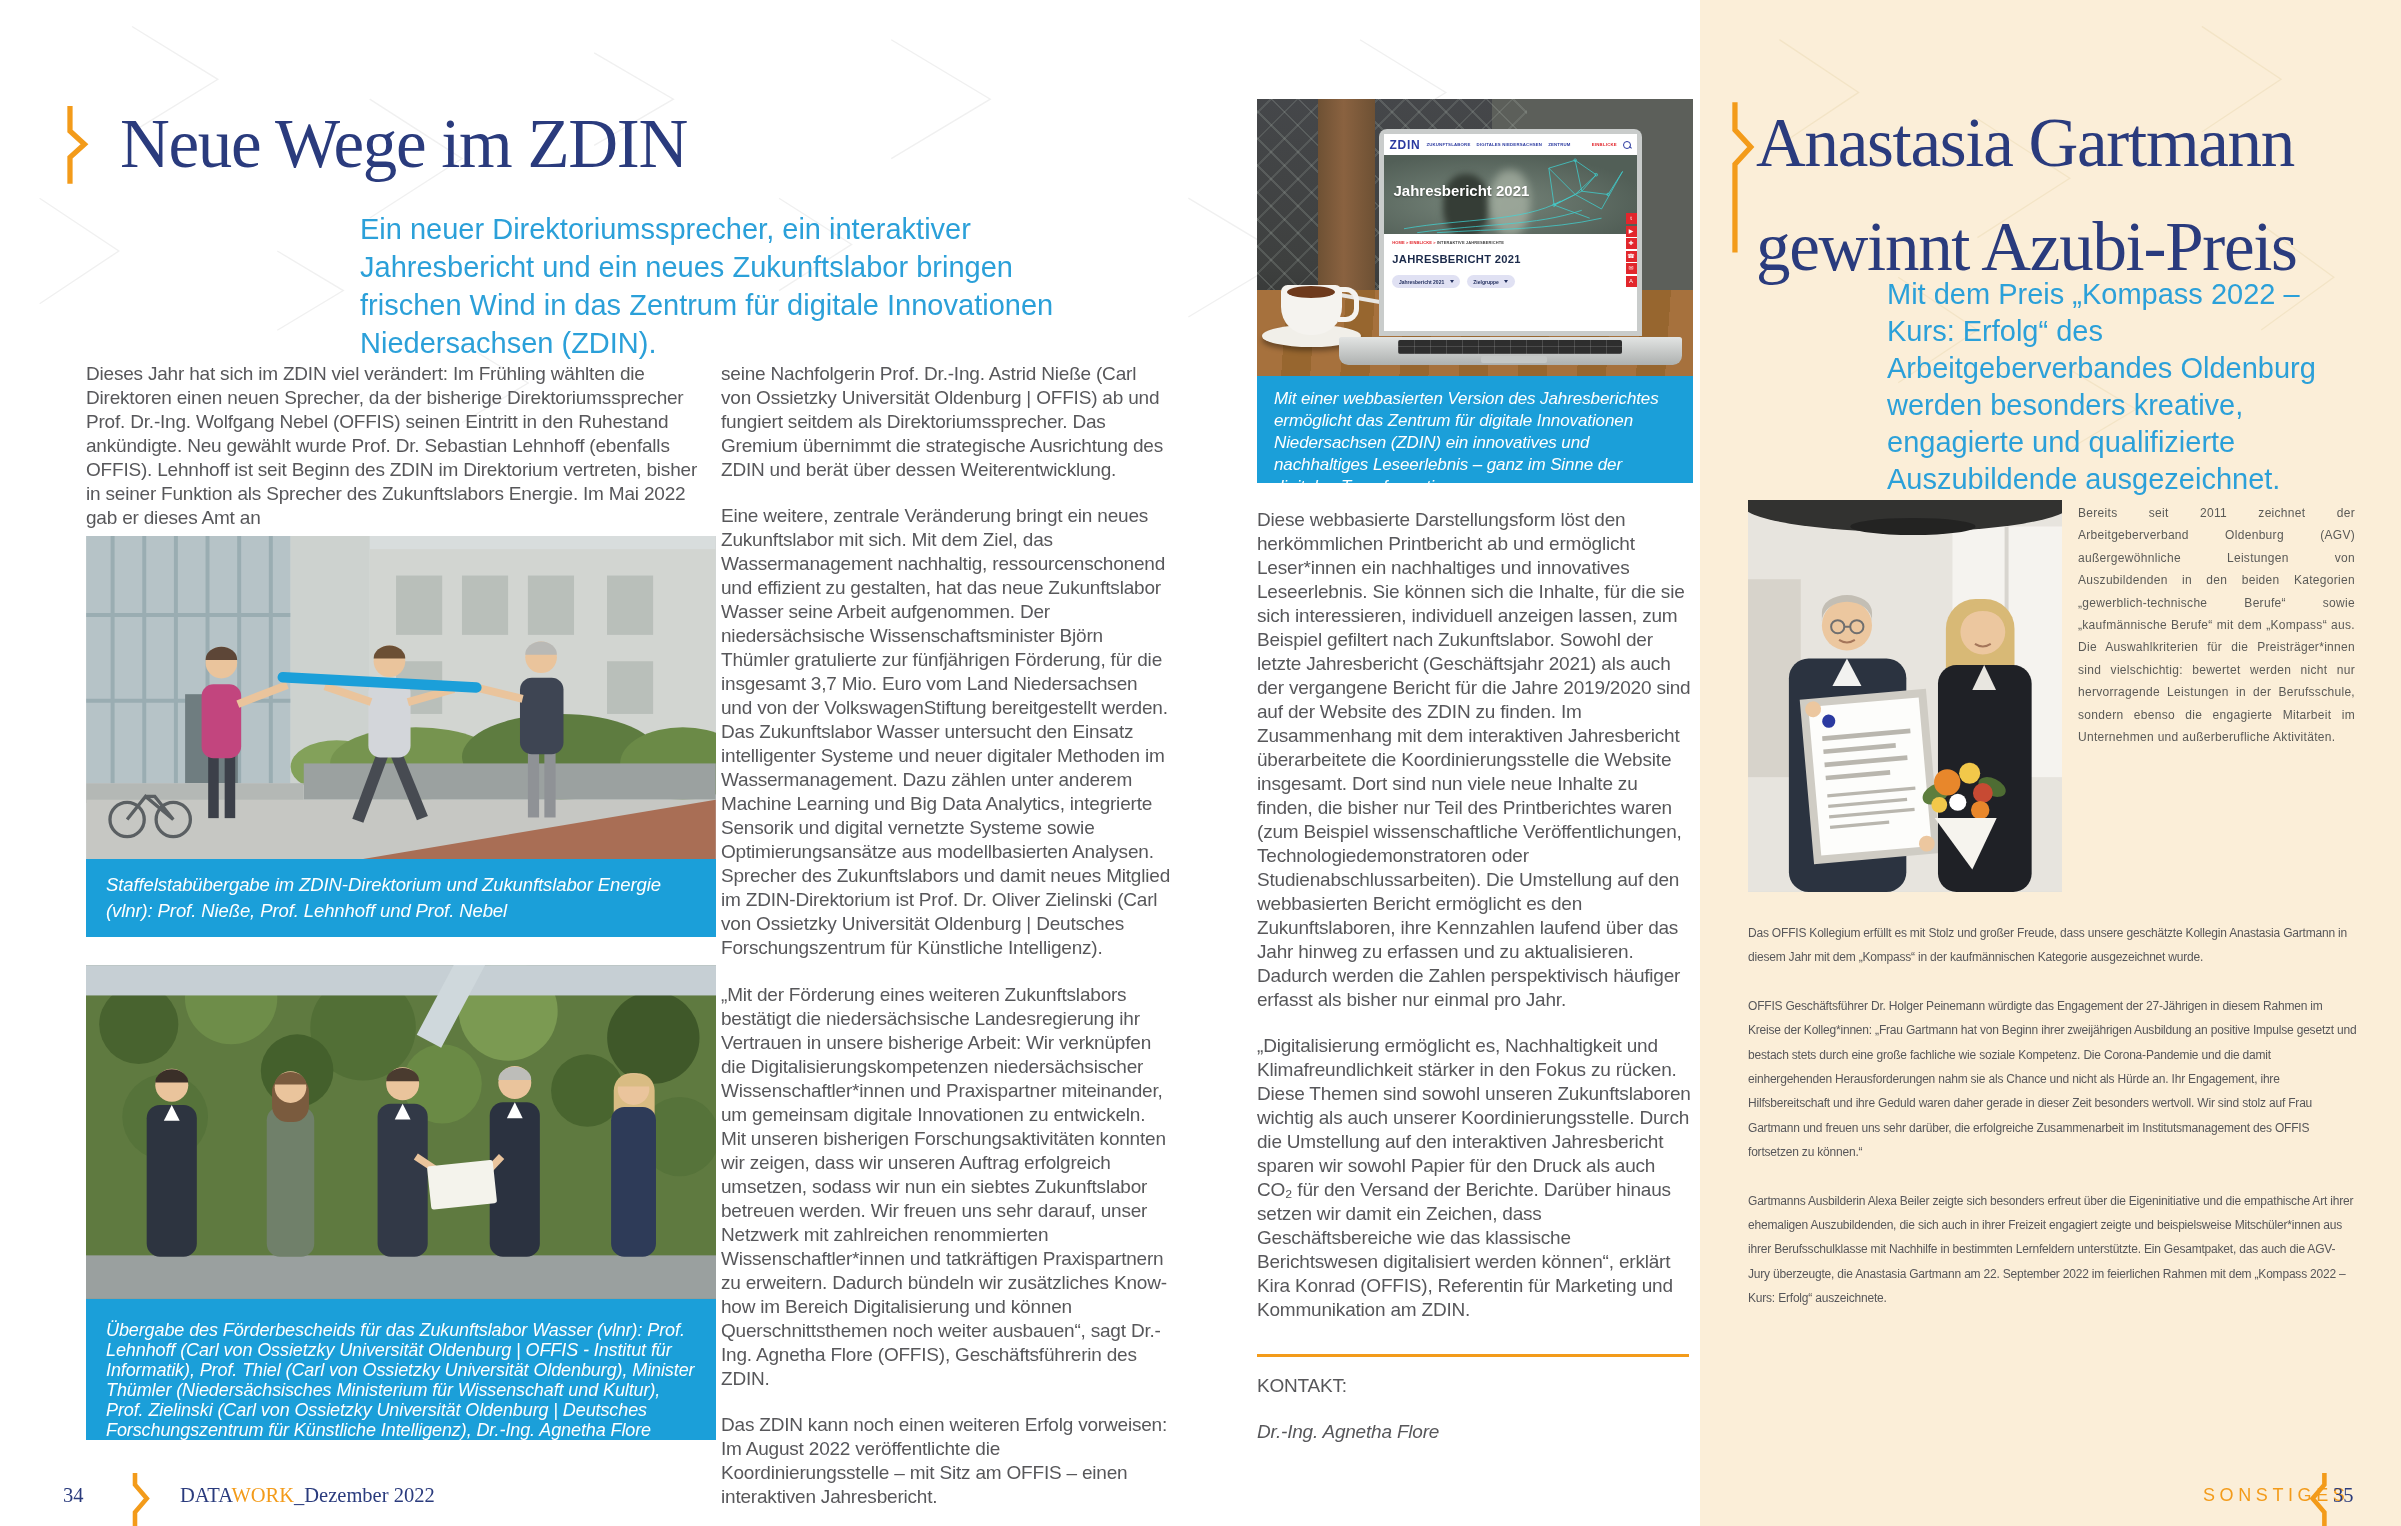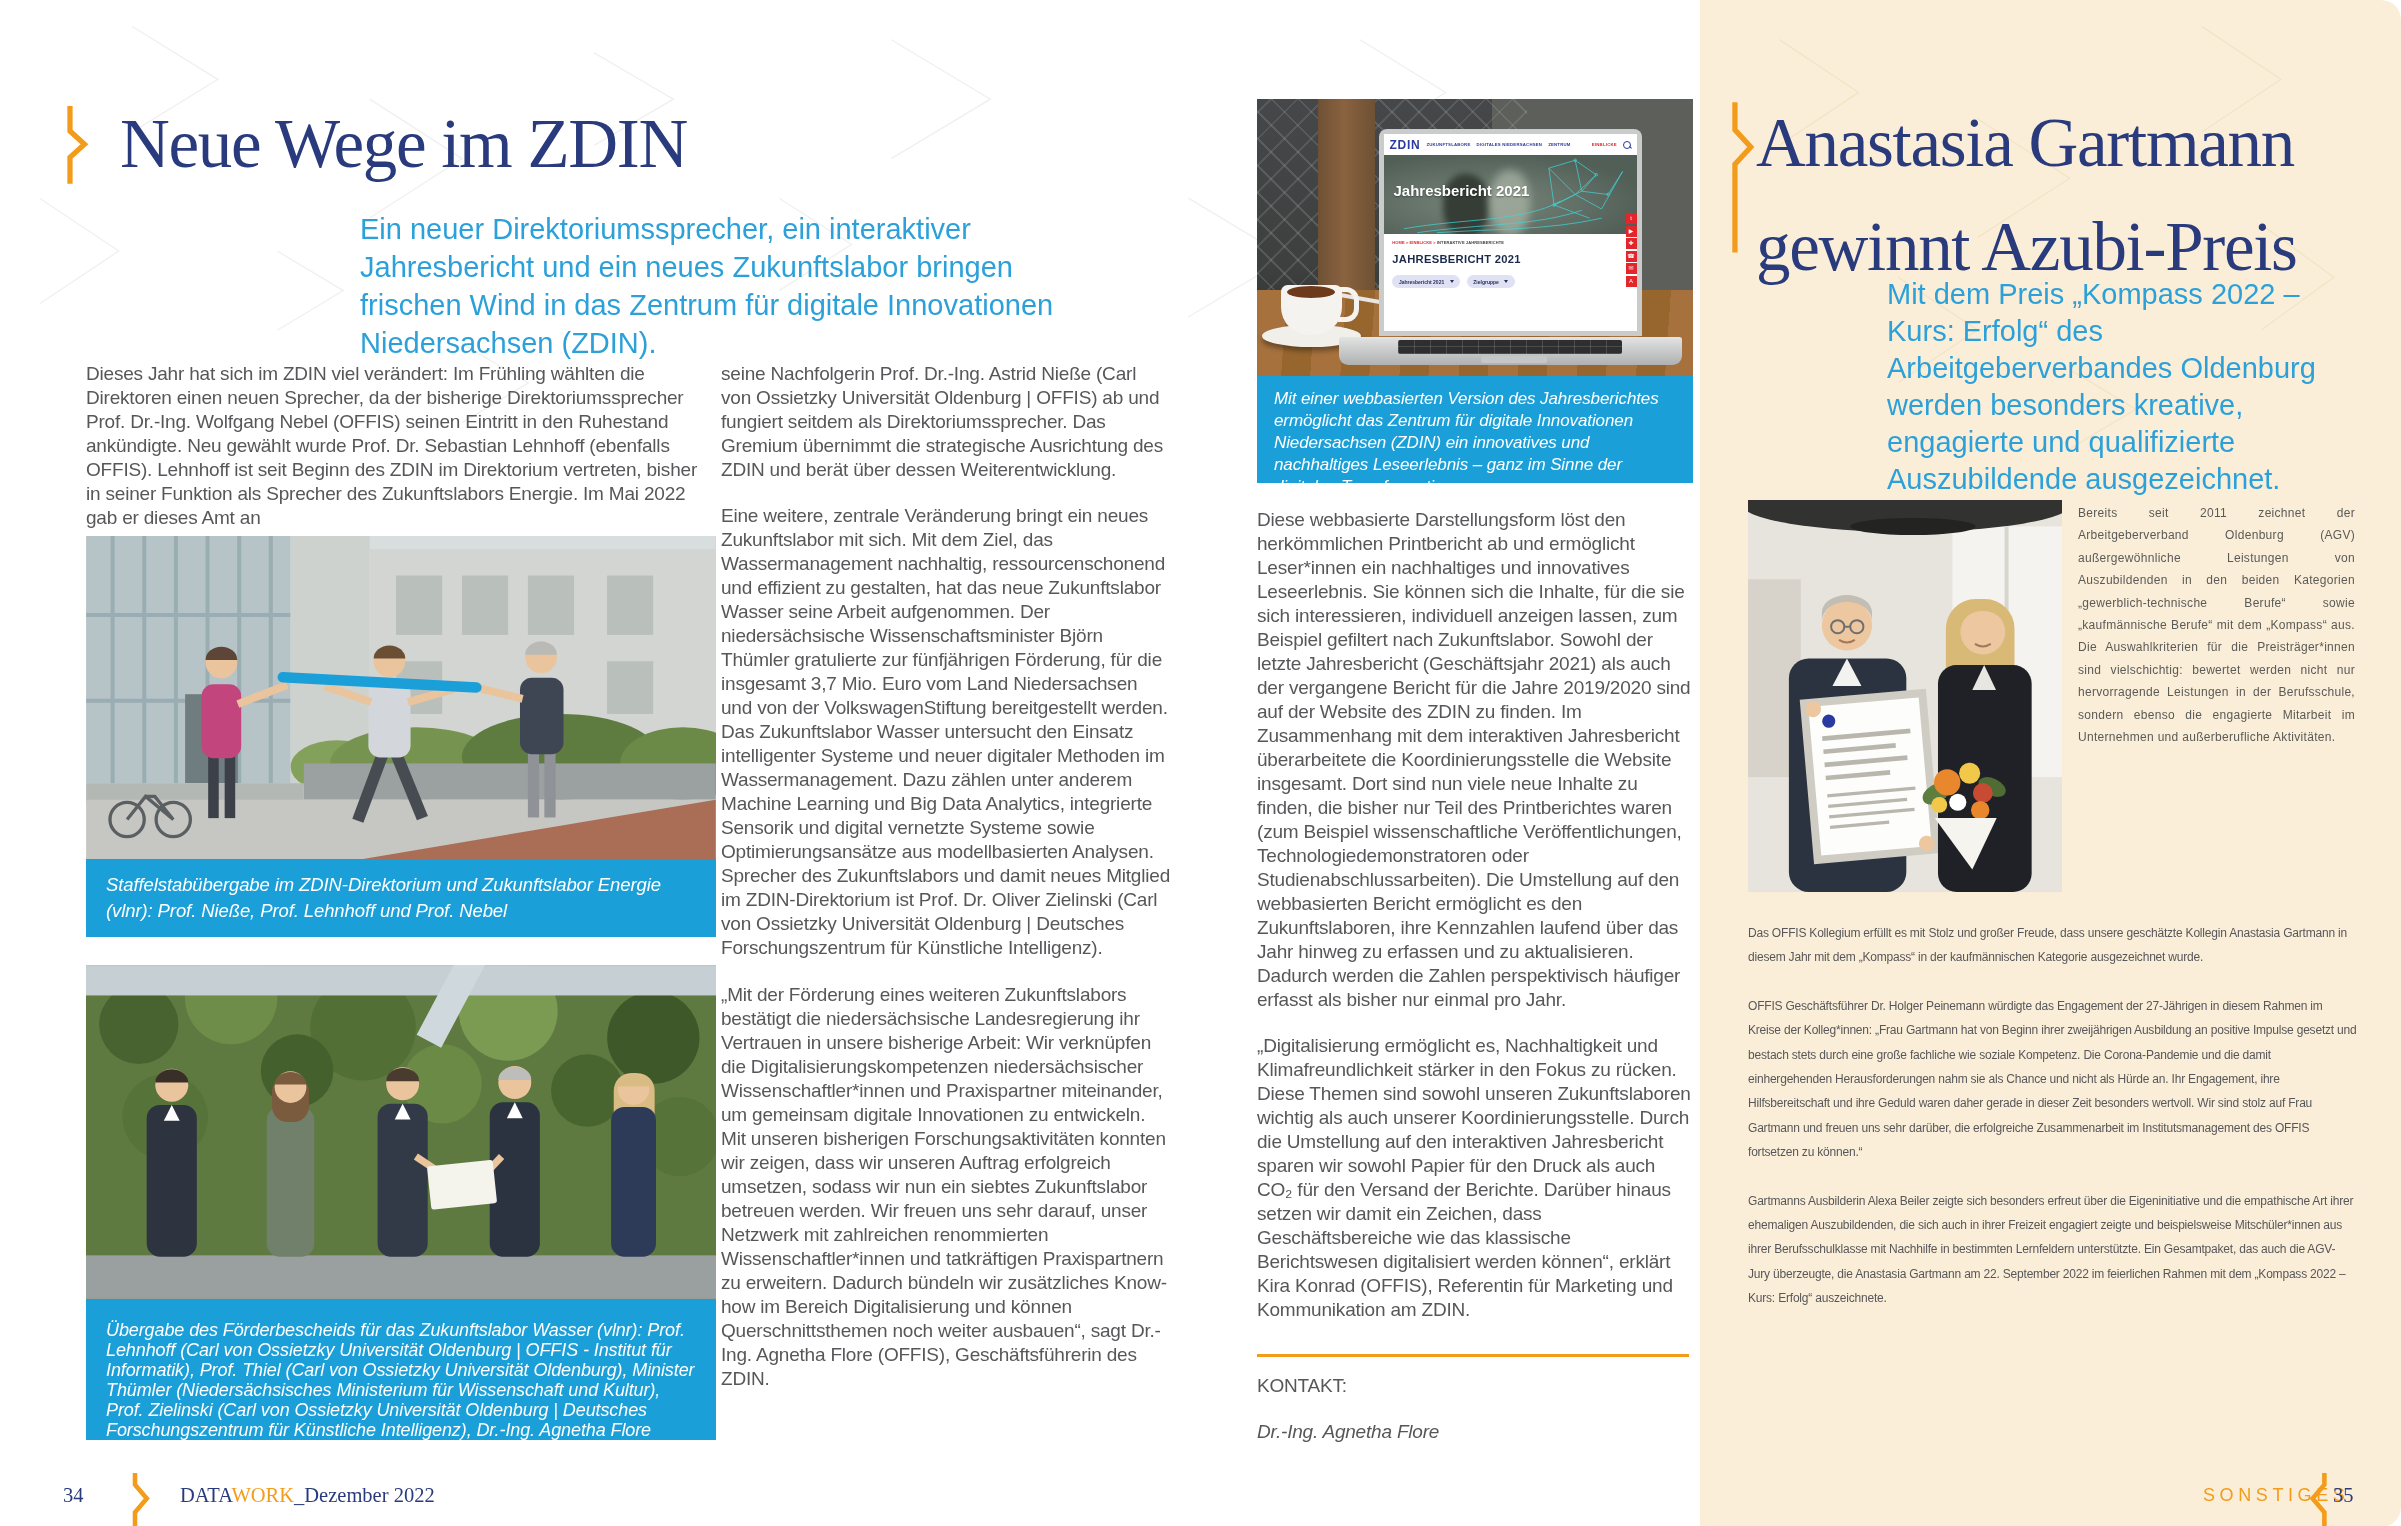--- a/index.html
+++ b/index.html
@@ -1,17 +1,17 @@
 <!DOCTYPE html>
 <html lang="de" style="font-size:10.6px"><head>
 <meta charset="utf-8">
 <style>
   html,body{margin:0;padding:0;background:#fff;}
   .spread{position:relative;width:2401px;height:1527px;background:#ffffff;overflow:hidden;
-          font-family:"Liberation Sans",sans-serif;border-radius:20px;}
+          font-family:"Liberation Sans",sans-serif;}
   .abs{position:absolute;}
   svg.deco{position:absolute;pointer-events:none;}
   .right-bg{position:absolute;left:1700px;top:0;width:702px;height:1527px;background:#fbeed8;}
   .chev{position:absolute;}
   h1.title{margin:0;font-family:"Liberation Serif",serif;font-weight:400;
            font-size:69px;line-height:104px;color:#2a3b7d;letter-spacing:-1.3px;white-space:pre-line;}
   .subtitle{font-size:29px;line-height:38px;color:#2ba0d9;}
   .bodycol p{margin:0 0 22.4px;font-size:19px;line-height:24px;color:#57575a;
              letter-spacing:-0.2px;hyphens:auto;}
   .photo{position:absolute;overflow:hidden;background:#ccc;}
@@ -252,20 +252,21 @@
     </svg>
   </div>
   <div class="caption cap2" style="left:86px;top:1299px;width:630px;height:141px;box-sizing:border-box;padding:21px 20px">
     <p>Übergabe des Förderbescheids für das Zukunftslabor Wasser (vlnr): Prof. Lehnhoff (Carl von Ossietzky Universität Oldenburg | OFFIS - Institut für Informatik), Prof. Thiel (Carl von Ossietzky Universität Oldenburg), Minister Thümler (Niedersächsisches Ministerium für Wissenschaft und Kultur), Prof. Zielinski (Carl von Ossietzky Universität Oldenburg | Deutsches Forschungszentrum für Künstliche Intelligenz), Dr.-Ing. Agnetha Flore (Zentrum für digitale Innovationen Niedersachsen)</p>
   </div>
 
   <div class="bodycol abs" style="left:721px;top:362px;width:449px">
     <p>seine Nachfolgerin Prof. Dr.-Ing. Astrid Nieße (Carl von Ossietzky Universität Oldenburg | OFFIS) ab und fungiert seitdem als Direktoriumssprecher. Das Gremium übernimmt die strategische Ausrichtung des ZDIN und berät über dessen Weiterentwicklung.</p>
     <p>Eine weitere, zentrale Veränderung bringt ein neues Zukunftslabor mit sich. Mit dem Ziel, das Wassermanagement nachhaltig, ressourcenschonend und effizient zu gestalten, hat das neue Zukunftslabor Wasser seine Arbeit aufgenommen. Der niedersächsische Wissenschaftsminister Björn Thümler gratulierte zur fünfjährigen Förderung, für die insgesamt 3,7 Mio. Euro vom Land Niedersachsen und von der VolkswagenStiftung bereitgestellt werden. Das Zukunftslabor Wasser untersucht den Einsatz intelligenter Systeme und neuer digitaler Methoden im Wassermanagement. Dazu zählen unter anderem Machine Learning und Big Data Analytics, integrierte Sensorik und digital vernetzte Systeme sowie Optimierungsansätze aus modellbasierten Analysen. Sprecher des Zukunftslabors und damit neues Mitglied im ZDIN-Direktorium ist Prof. Dr. Oliver Zielinski (Carl von Ossietzky Universität Oldenburg | Deutsches Forschungszentrum für Künstliche Intelligenz).</p>
     <p>„Mit der Förderung eines weiteren Zukunftslabors bestätigt die niedersächsische Landesregierung ihr Vertrauen in unsere bisherige Arbeit: Wir verknüpfen die Digitalisierungskompetenzen niedersächsischer Wissenschaftler*innen und Praxispartner miteinander, um gemeinsam digitale Innovationen zu entwickeln. Mit unseren bisherigen Forschungsaktivitäten konnten wir zeigen, dass wir unseren Auftrag erfolgreich umsetzen, sodass wir nun ein siebtes Zukunftslabor betreuen werden. Wir freuen uns sehr darauf, unser Netzwerk mit zahlreichen renommierten Wissenschaftler*innen und tatkräftigen Praxispartnern zu erweitern. Dadurch bündeln wir zusätzliches Know-how im Bereich Digitalisierung und können Querschnittsthemen noch weiter ausbauen“, sagt Dr.-Ing. Agnetha Flore (OFFIS), Geschäftsführerin des ZDIN.</p>
+    <p>Das ZDIN kann noch einen weiteren Erfolg vorweisen: Im August 2022 veröffentlichte die Koordinierungsstelle – mit Sitz am OFFIS – einen interaktiven Jahresbericht.</p>
   </div>
 
   <div class="lapwrap">
     <div class="lap-light"></div>
     <div class="lap-lattice"></div>
     <div class="lap-post"></div>
     <div class="lap-table"></div>
     <div class="cable"></div>
     <div class="cup-saucer"></div>
     <div class="cup"></div>

